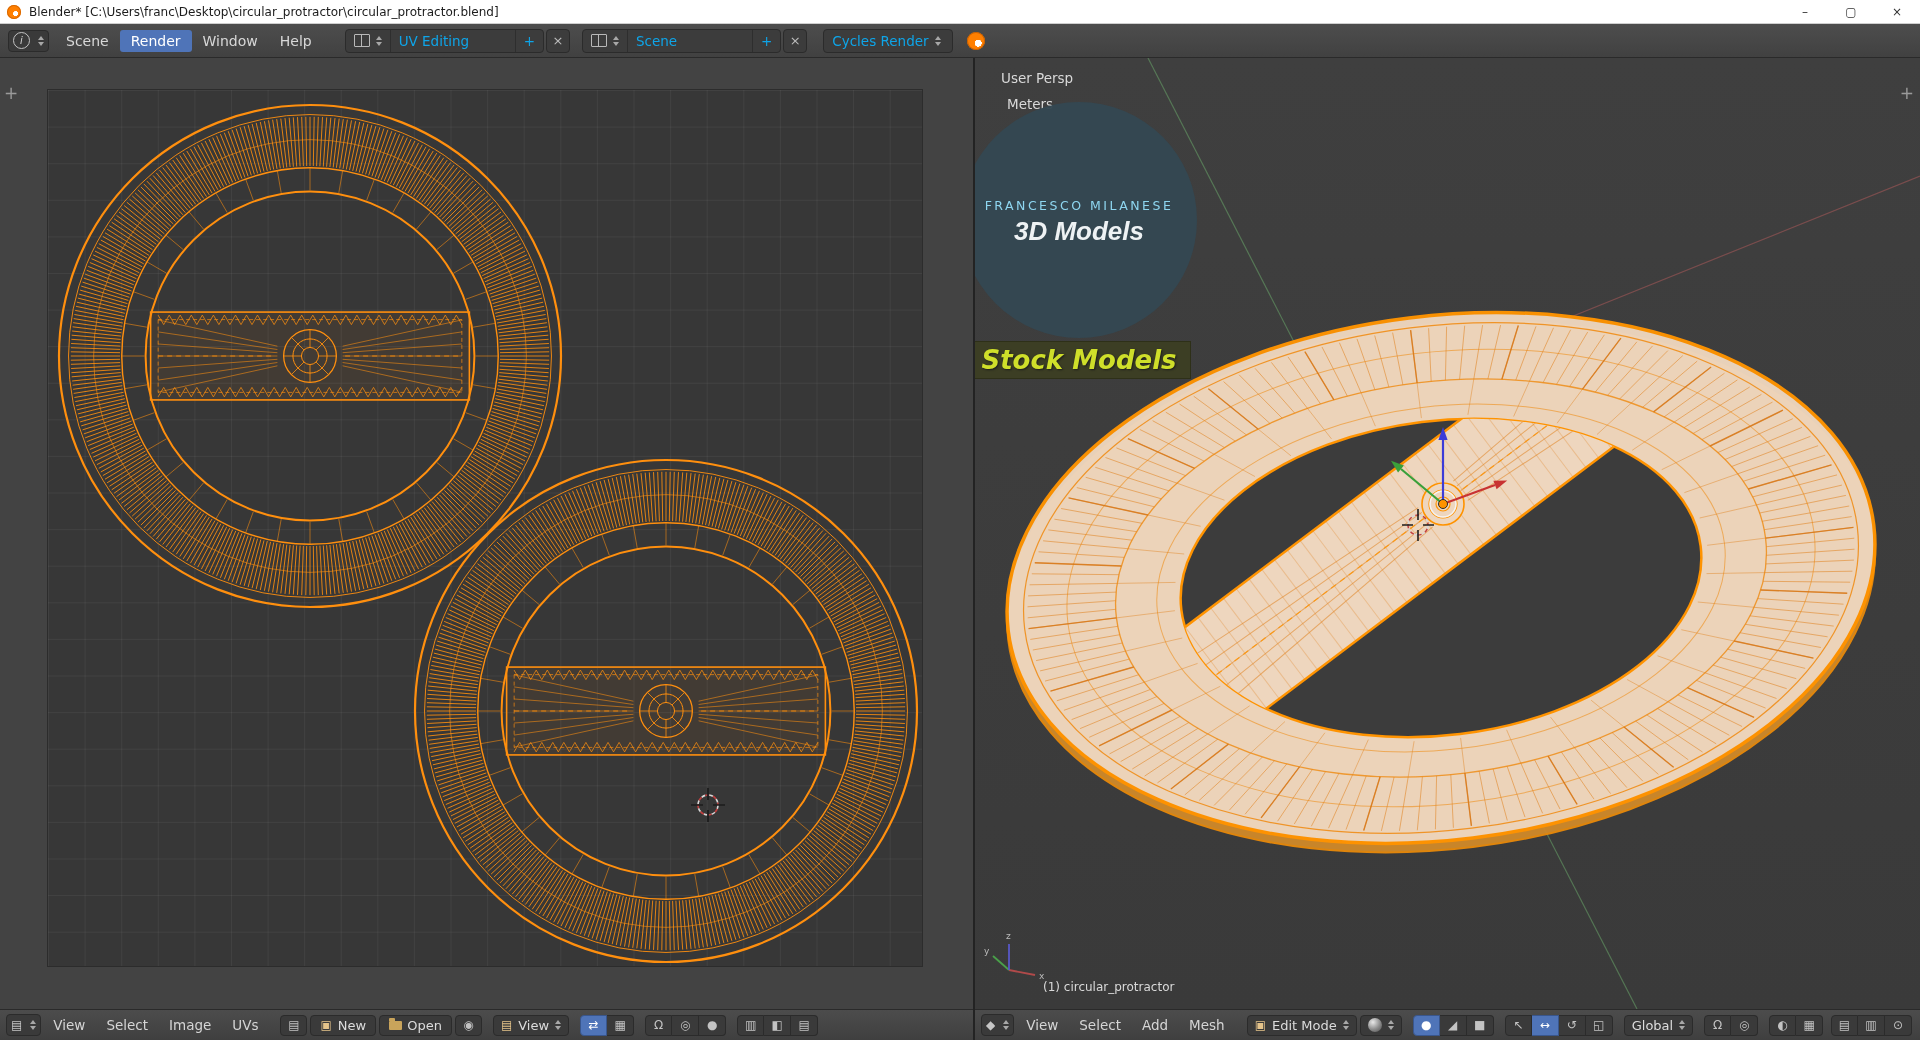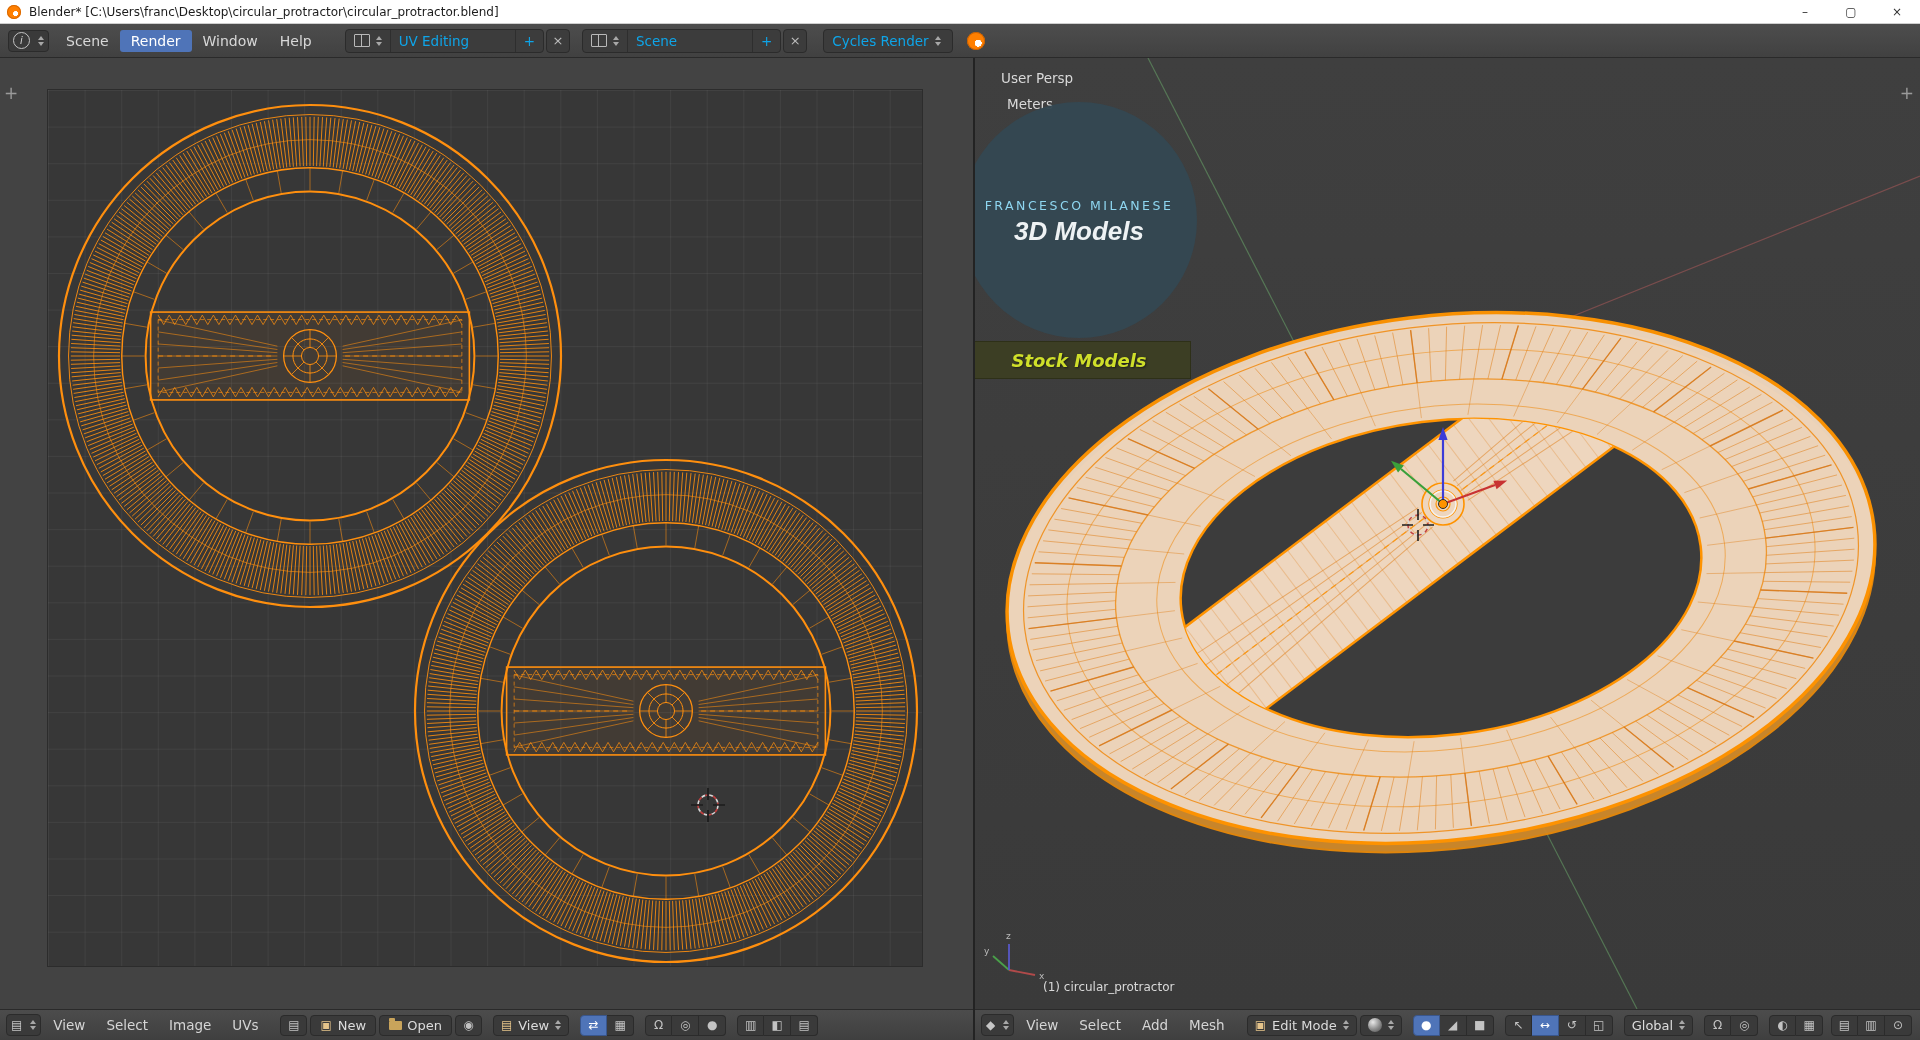--- a/index.html
+++ b/index.html
@@ -56,21 +56,21 @@
   .ovl{position:absolute;color:#d9d9d9;font-size:13.5px;white-space:nowrap}
   
   .fm-circle{position:absolute;left:-14px;top:44px;width:236px;height:236px;border-radius:50%;
     background:rgba(52,71,82,0.97);display:flex;flex-direction:column;align-items:center;justify-content:center}
   .fm-letters{font-size:100px;font-weight:bold;font-style:italic;line-height:0.85;letter-spacing:-7px;margin-top:-2px}
   .fm-f{color:#f3f6f8}.fm-m{color:#45b8e6}
   .fm-author{color:#8ed6f0;font-size:12.5px;letter-spacing:2.5px;margin-top:4px;white-space:nowrap}
   .fm-tagline{color:#eef2f4;font-family:Liberation Sans, sans-serif;font-style:italic;font-weight:bold;font-size:26px;margin-top:3px}
   .stock-banner{position:absolute;left:-8px;top:283px;width:224px;height:38px;background:rgba(60,62,34,0.92);
     border:1px solid #2e3018;box-sizing:border-box;display:flex;align-items:center;justify-content:center;
-    font-style:italic;font-weight:bold;font-size:18px;color:#cfdf2a;text-shadow:1px 1px 2px #1d1d1d}
+    font-style:italic;font-weight:bold;font-size:26px;color:#cfdf2a;text-shadow:1px 1px 2px #1d1d1d}
   
   .bheader{position:absolute;top:1009px;height:31px;box-sizing:border-box;
     background:linear-gradient(#4c4c4c,#3f3f3f);border-top:1px solid #2a2a2a;
     display:flex;align-items:center;gap:3px;color:#d5d5d5;font-size:13.5px;padding:0 6px;overflow:hidden}
   .uv-bheader{left:0;width:973px}
   .v3d-bheader{left:975px;width:945px}
   .hmenu{padding:0 9px;white-space:nowrap}
   .hicon{width:27px;height:21px;background:#3a3a3a;border:1px solid #2b2b2b;border-radius:4px;
     display:flex;align-items:center;justify-content:center;color:#c3c3c3;font-size:12px;box-sizing:border-box;flex:none}
   .hicon.active{background:#4f74b8;border-color:#39568c;color:#fff}

